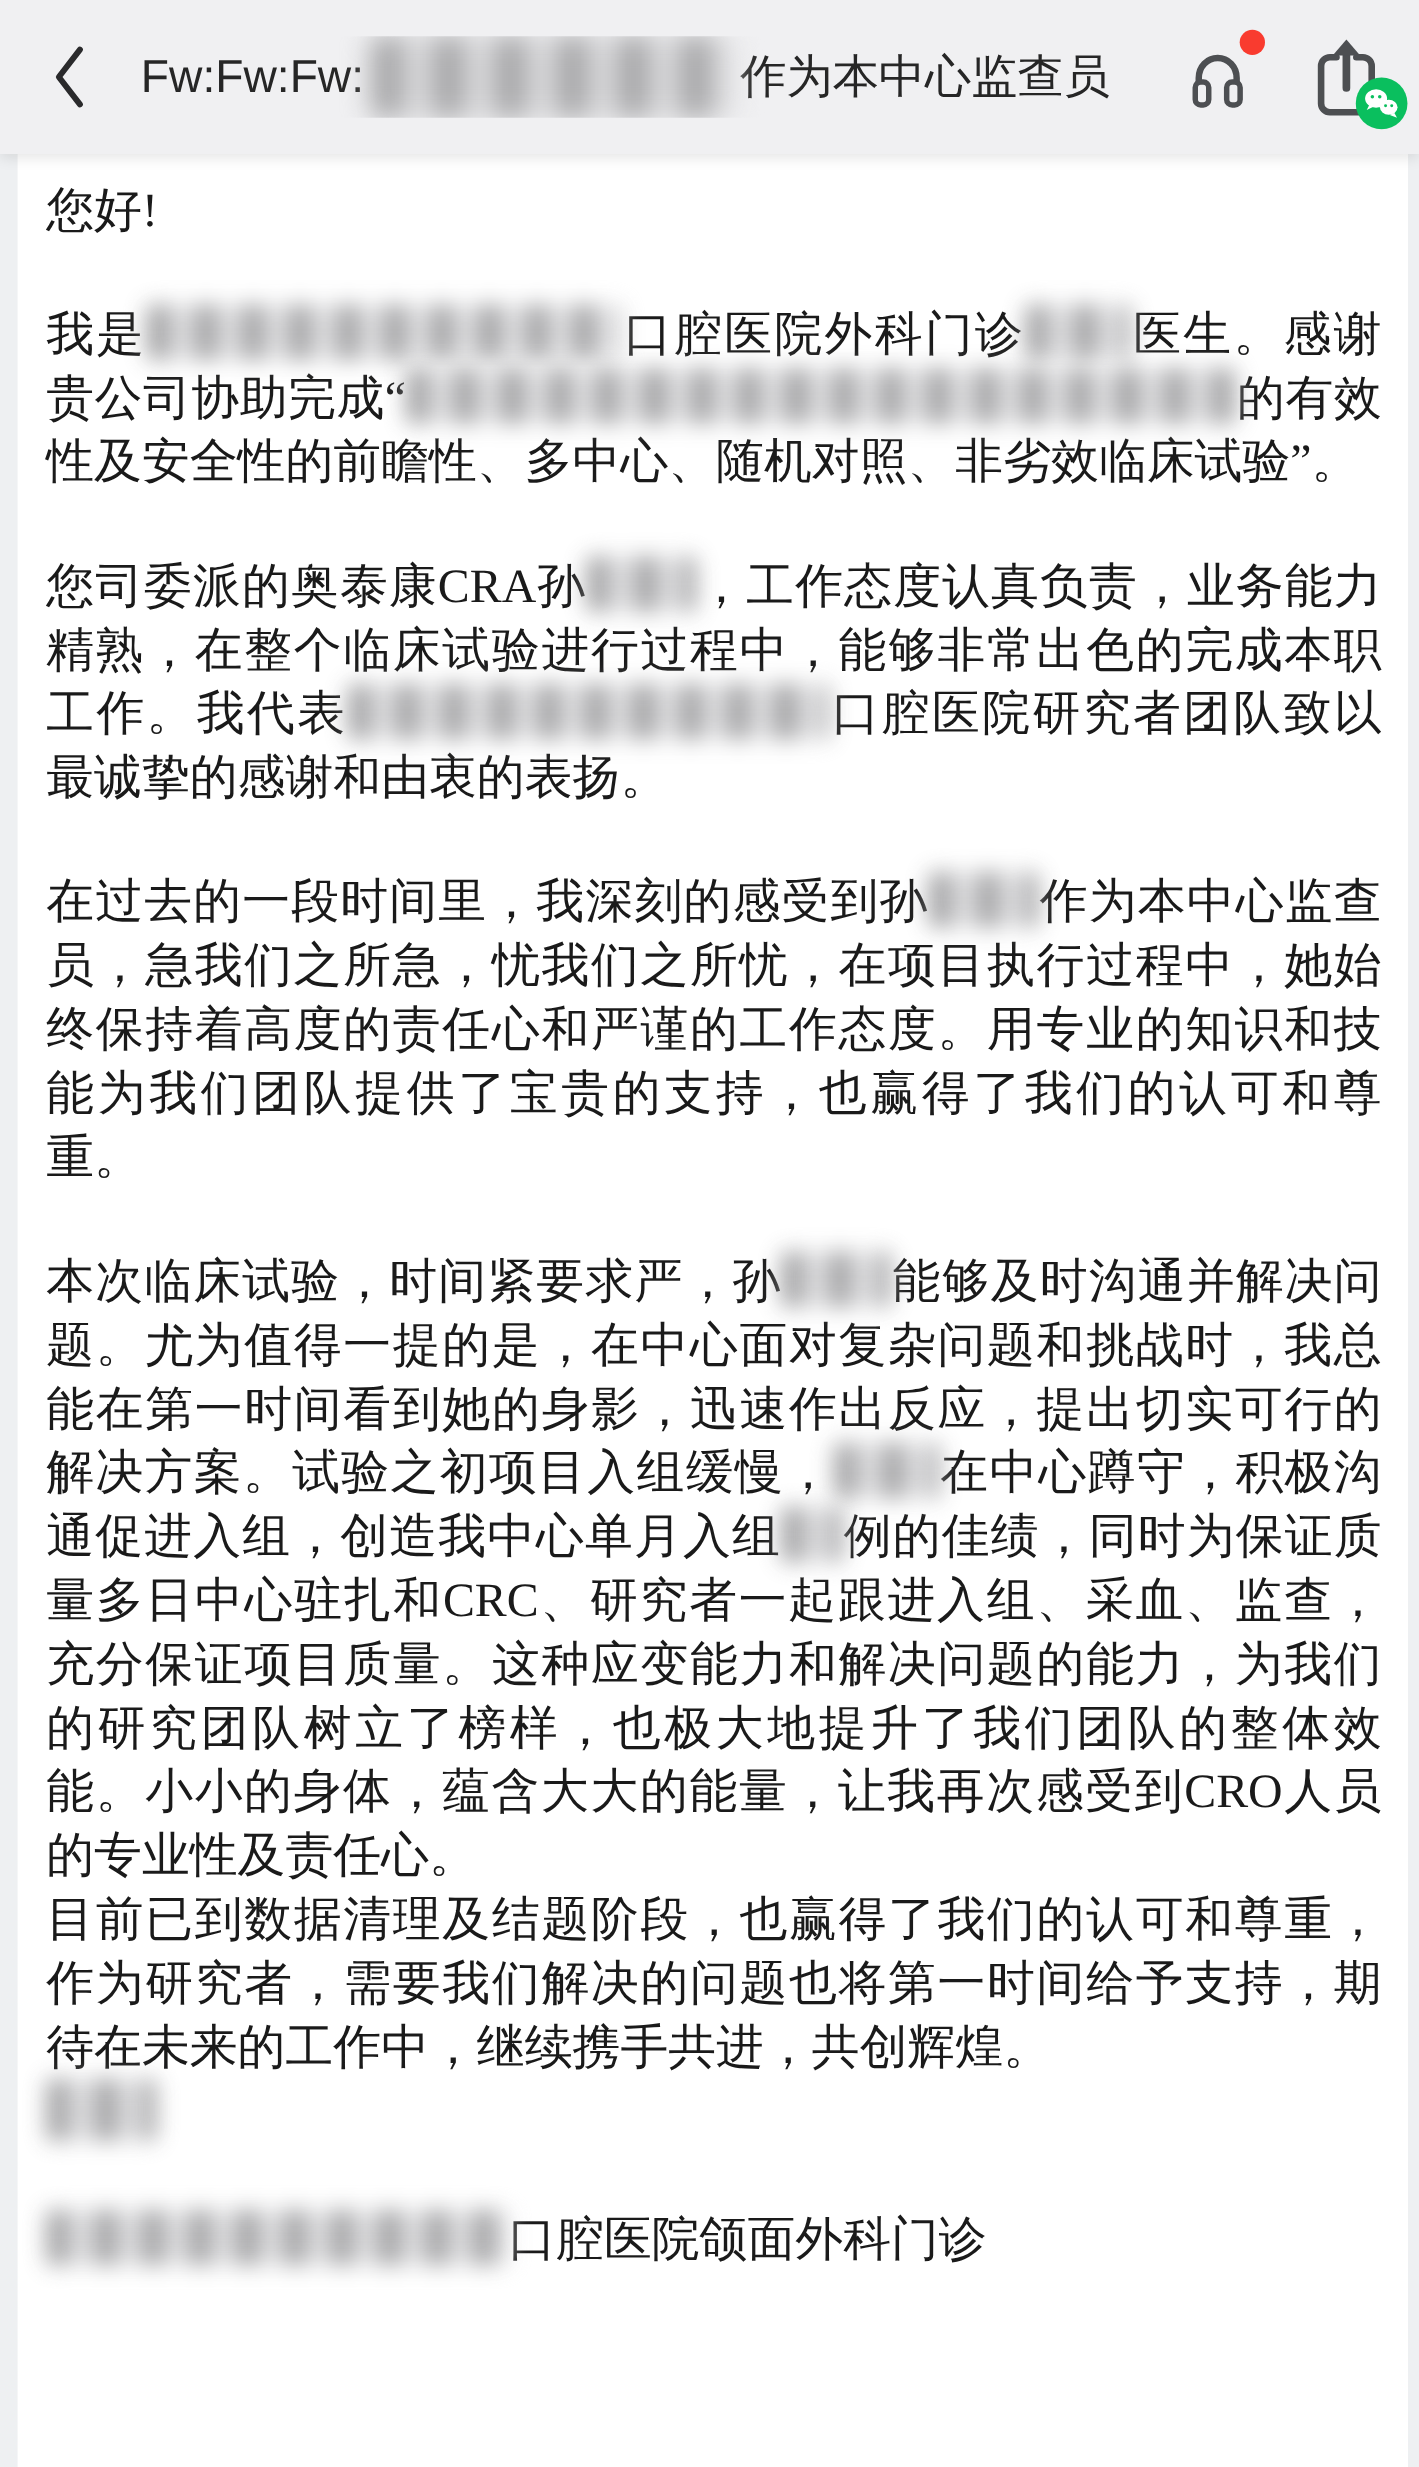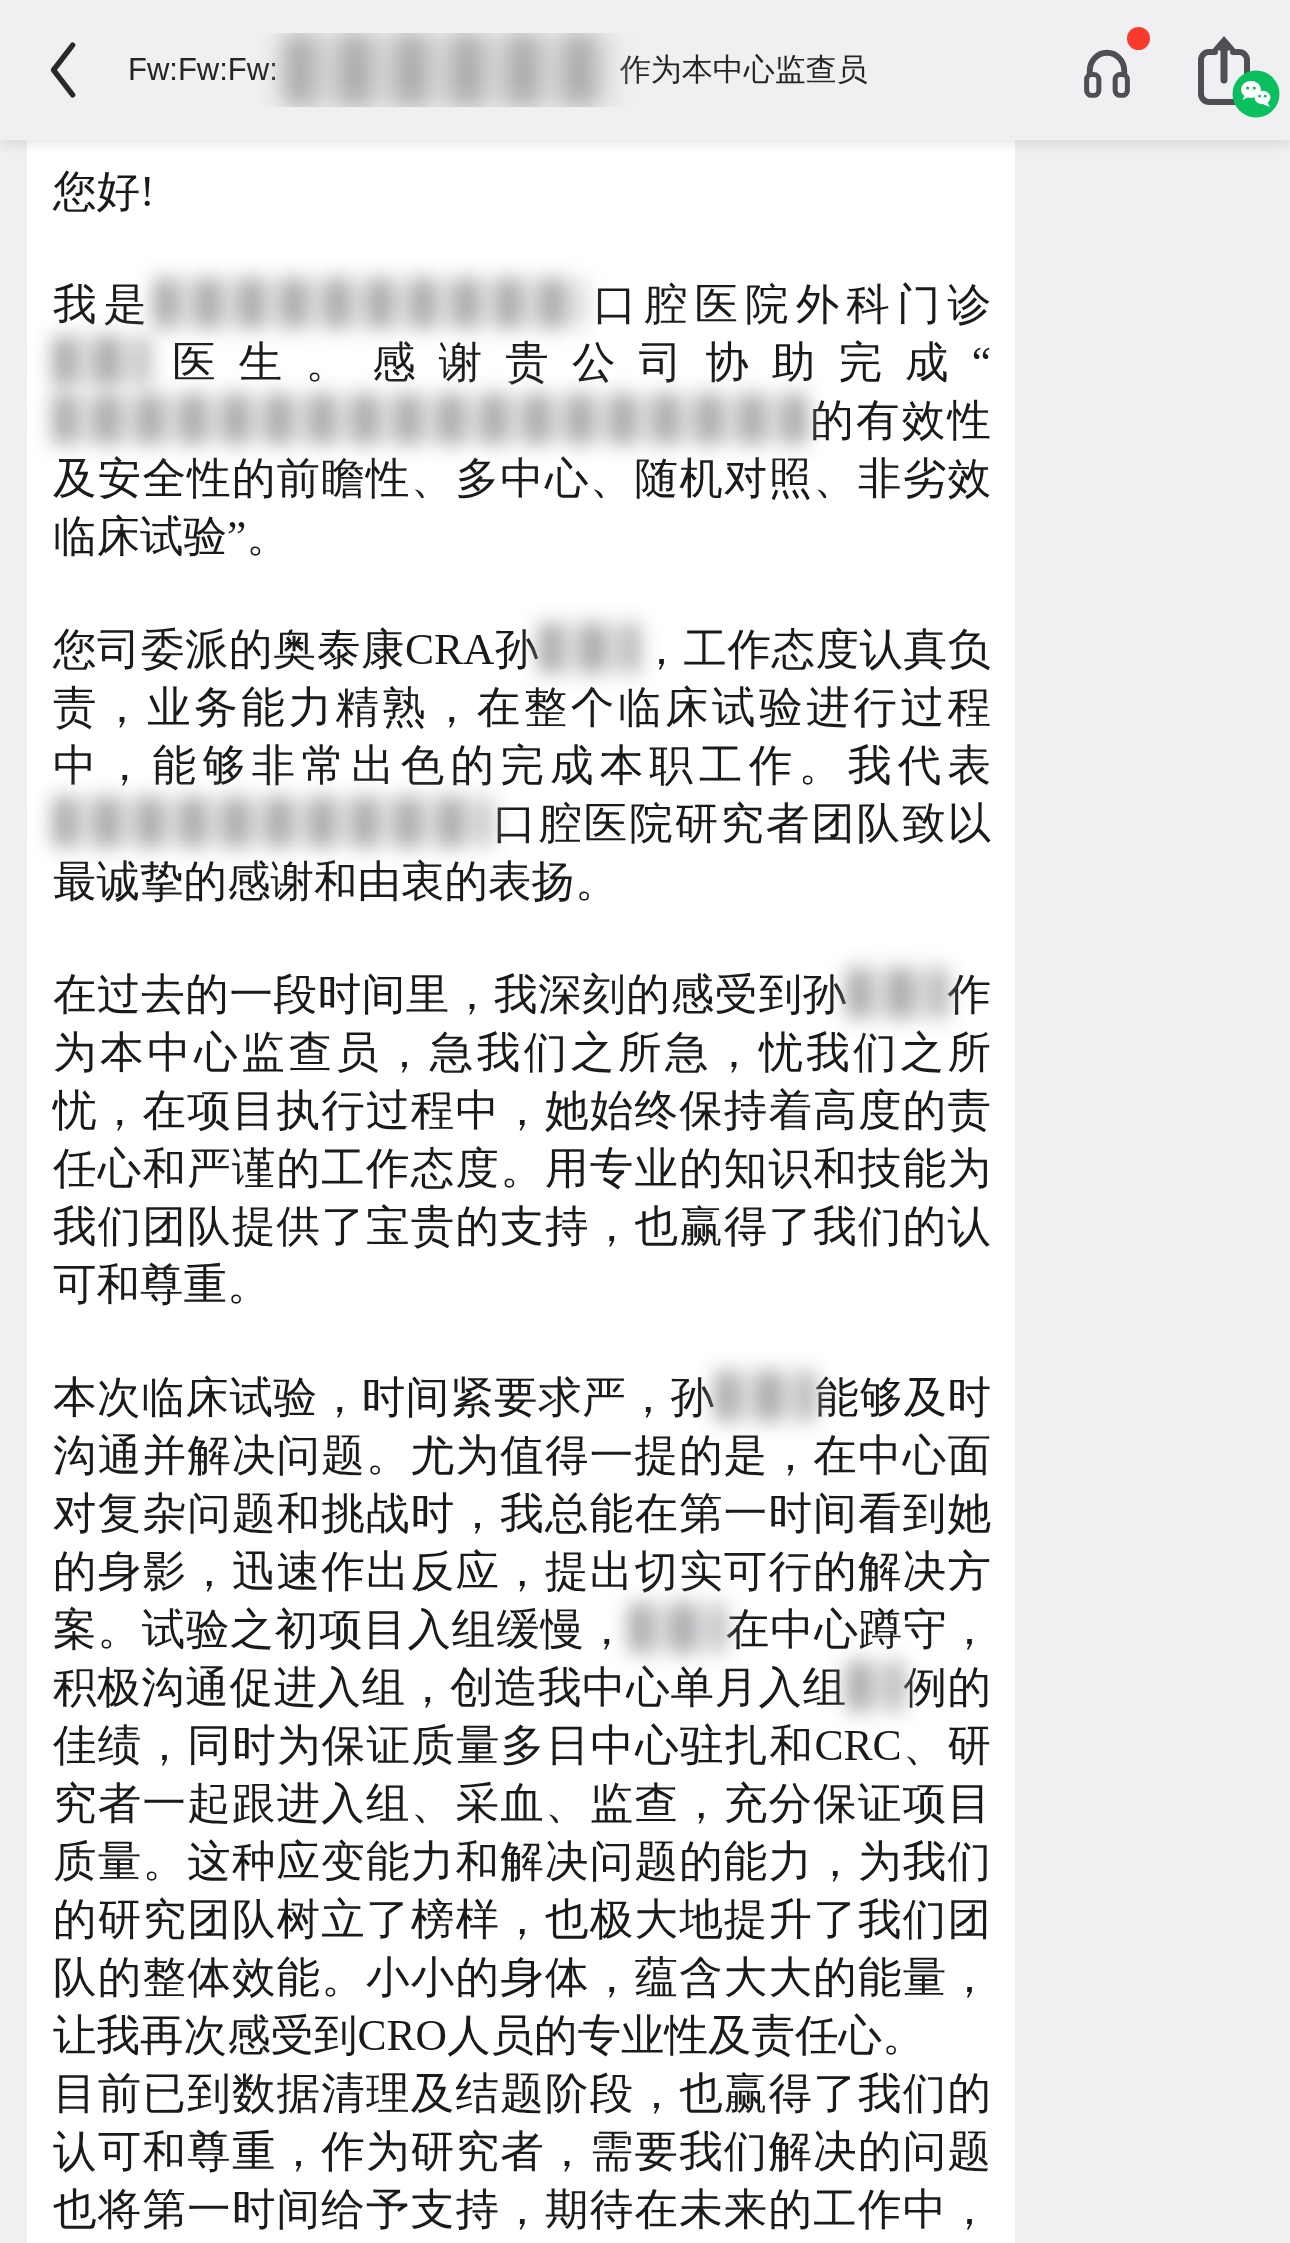--- a/index.html
+++ b/index.html
@@ -27,21 +27,21 @@
     z-index:5;
   }
   .back-btn{
     width:70px;height:90px;margin-left:30px;
     display:flex;align-items:center;justify-content:center;
     color:#2a2a2c;background:none;border:none;cursor:pointer;flex:0 0 auto;
   }
   .title{
     display:flex;align-items:center;white-space:nowrap;
     margin-left:28px;
-    font-size:31px;color:#262626;letter-spacing:0;
+    font-size:42px;color:#262626;letter-spacing:0;
     overflow:hidden;flex:0 1 auto;
   }
   .title .t-redact{
     display:inline-block;height:74px;margin:0 6px;
     border-radius:8px;
     background:repeating-linear-gradient(90deg,#a6a6a8 0 30px,#dddddf 30px 56px);
     filter:blur(12px);
     flex:0 0 auto;
   }
   .hdr-actions{
@@ -52,21 +52,21 @@
     position:relative;background:none;border:none;cursor:pointer;
     color:var(--icon);display:block;line-height:0;
   }
   .alert-dot{
     position:absolute;top:-14px;right:-14px;width:23px;height:23px;
     border-radius:50%;background:var(--dot);
   }
   .wx-badge{position:absolute;right:-24px;bottom:-12px;line-height:0;}
   
   .sheet{
-    position:absolute;left:27px;top:140px;width:988px;height:2103px;
+    position:absolute;left:16px;top:140px;width:1264px;height:2103px;
     background:var(--sheet);
     overflow:hidden;
   }
   .letter{
     padding:22px 24px 30px 26px;
     font-family:"Liberation Serif", sans-serif;
     font-size:43.5px;line-height:58px;color:var(--ink);
     text-align:justify;
   }
   .letter p{margin:0;}

